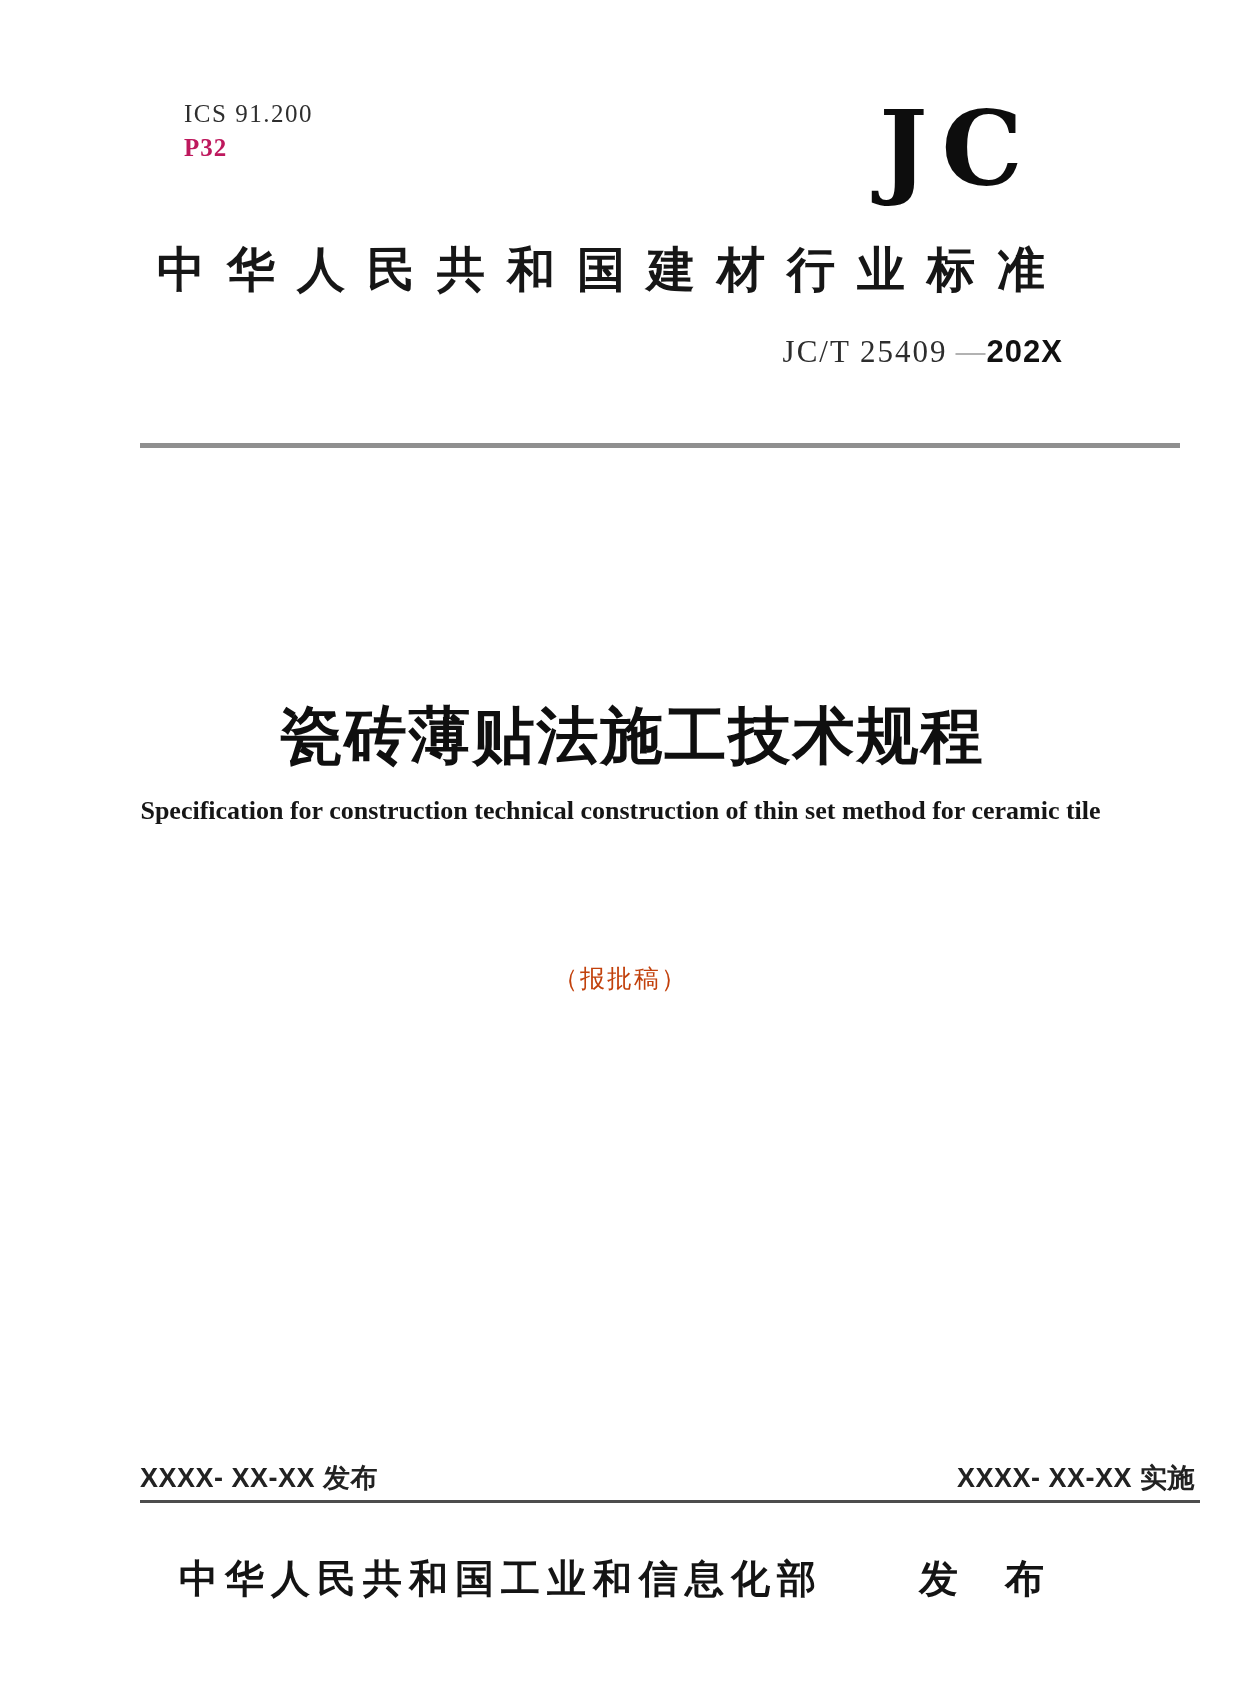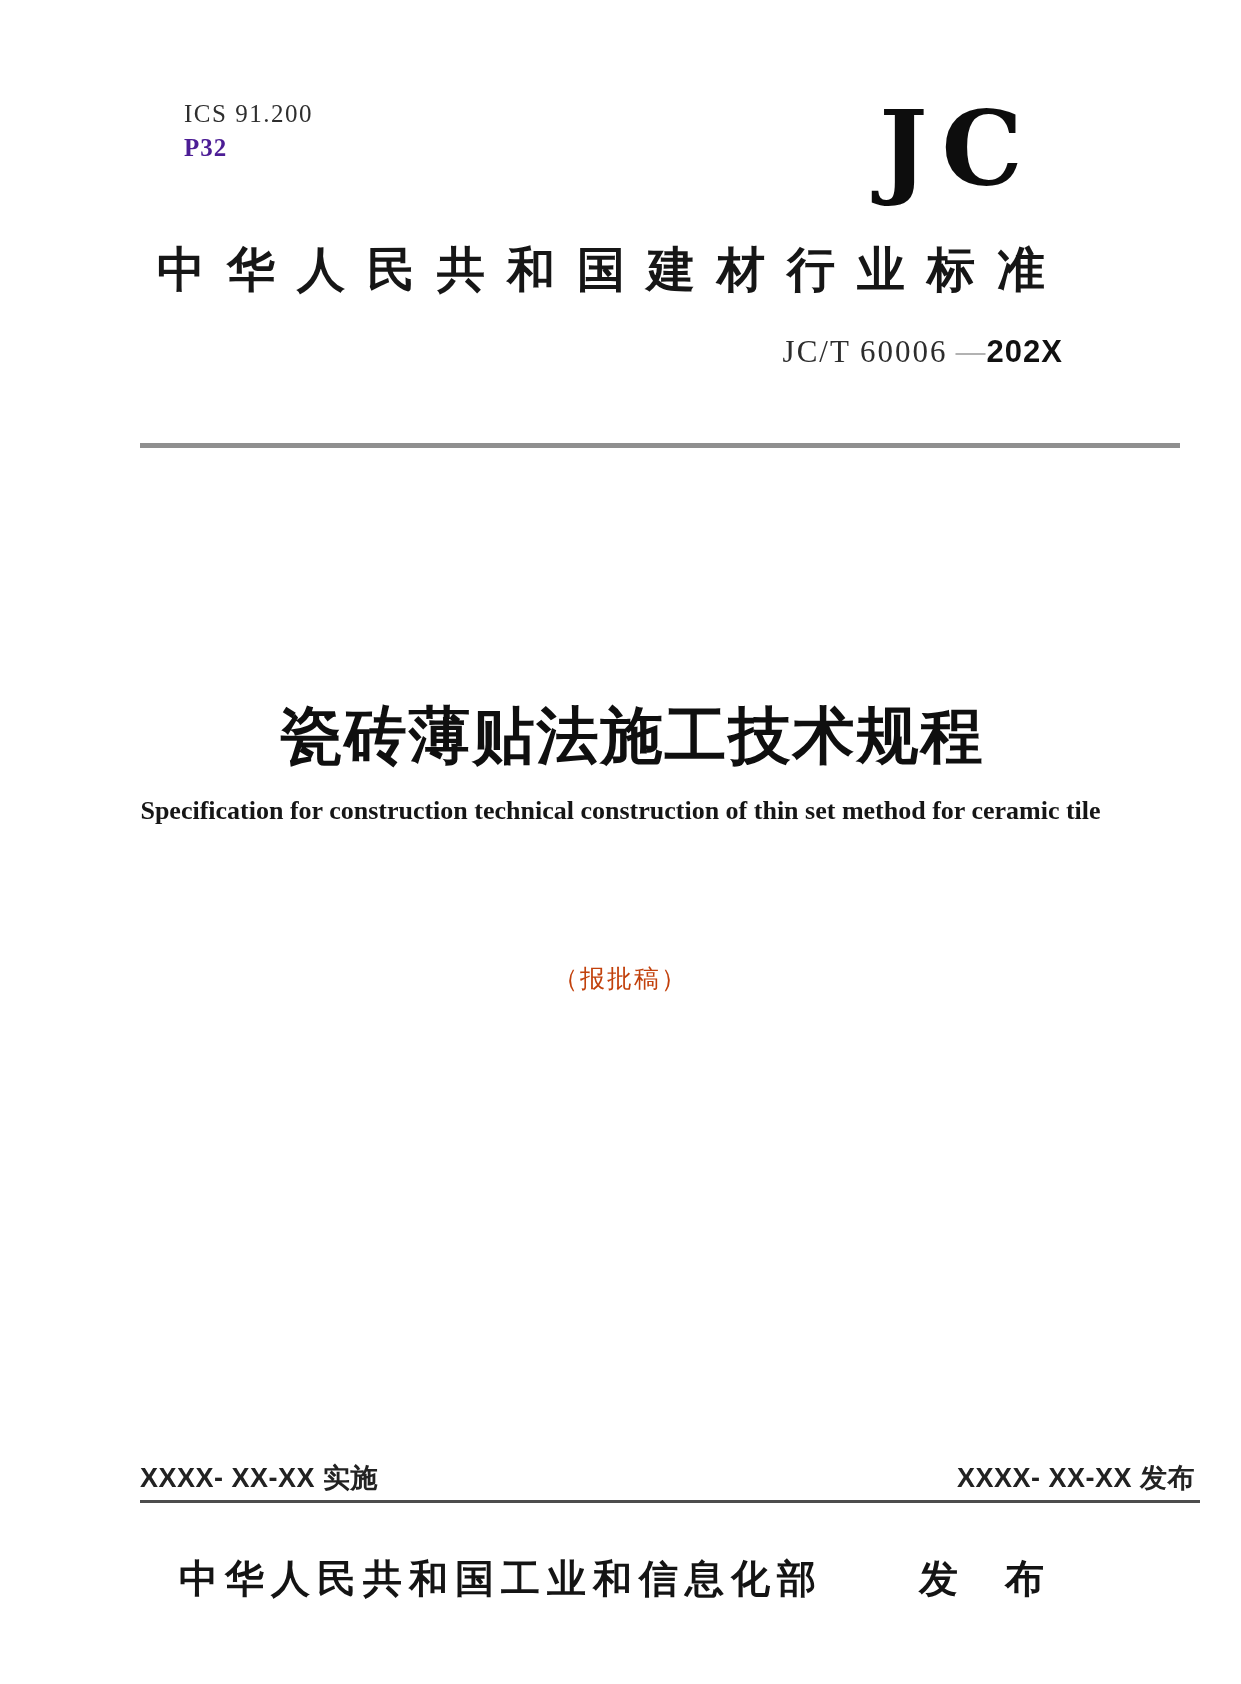--- a/index.html
+++ b/index.html
@@ -26,21 +26,21 @@
     color: #2e2e2e;
   }
   .pcode {
     position: absolute;
     left: 184px;
     top: 134px;
     font-family: "Liberation Serif", serif;
     font-size: 25px;
     font-weight: bold;
     letter-spacing: 1px;
-    color: #4c1d95;
+    color: #be185d;
   }
   .logo {
     position: absolute;
     left: 848px;
     top: 96px;
     width: 220px;
     text-align: center;
     font-family: "DejaVu Serif", serif;
     font-weight: 700;
     font-size: 102px;
@@ -181,36 +181,36 @@
 
   <div class="ics">ICS 91.200</div>
 
   <div class="pcode">P32</div>
 
   <div class="logo">JC</div>
 
   <div class="category">中华人民共和国建材行业标准</div>
 
   <div class="stdnum">
-    <span class="prefix">JC/T 60006</span>
+    <span class="prefix">JC/T 25409</span>
     <span class="dash">—</span>
     <span class="year">202X</span>
   </div>
 
   <div class="rule-top"></div>
 
   <h1 class="cn-title">瓷砖薄贴法施工技术规程</h1>
 
   <div class="en-title">Specification for construction technical construction of thin set method for ceramic tile</div>
 
   <div class="draft">（报批稿）</div>
 
   <div class="dates">
+    <span>XXXX- XX-XX 发布</span>
     <span>XXXX- XX-XX 实施</span>
-    <span>XXXX- XX-XX 发布</span>
   </div>
 
   <div class="rule-bottom"></div>
 
   <div class="publisher">
     <span class="issuer">中华人民共和国工业和信息化部</span>
     <span class="action">发 布</span>
   </div>
 
 </div>

